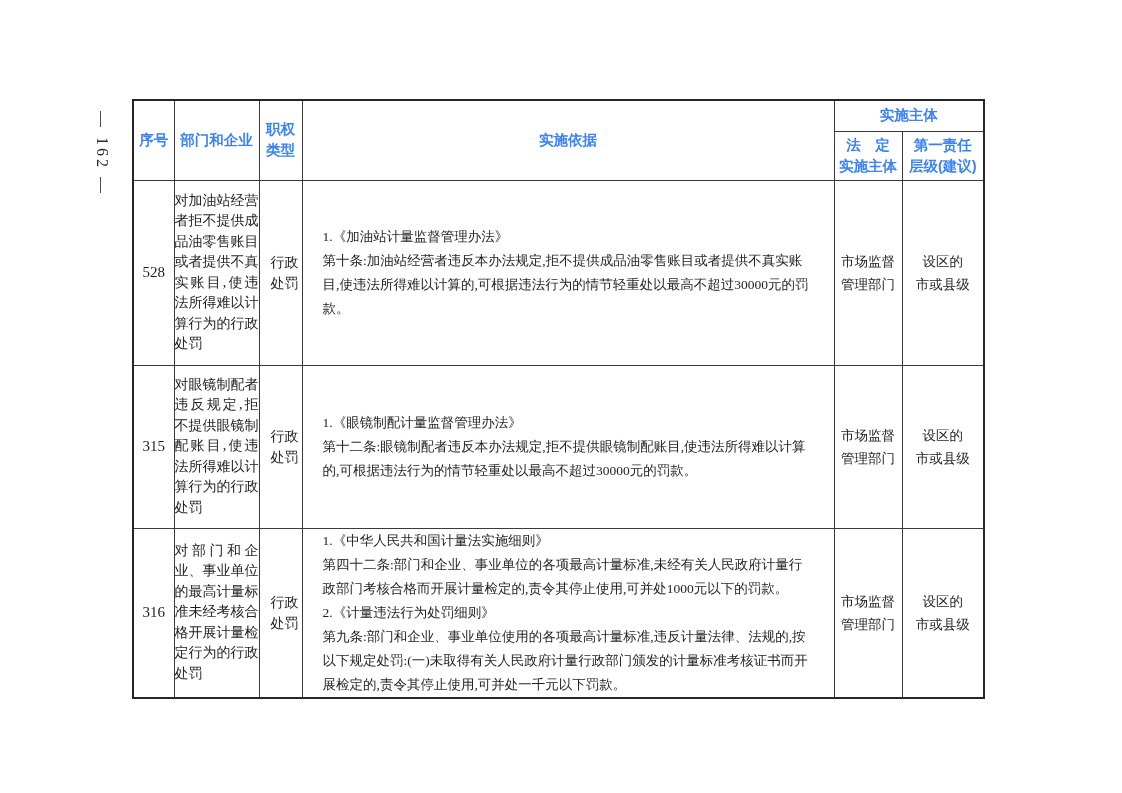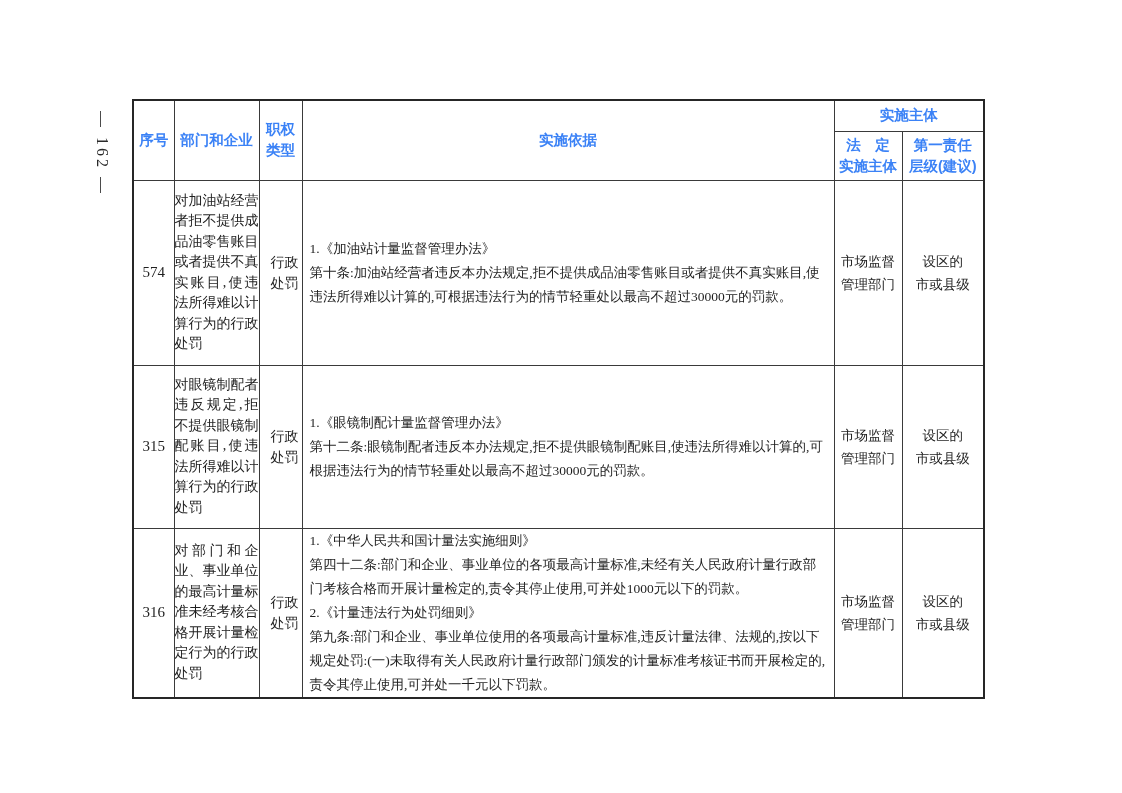--- a/index.html
+++ b/index.html
@@ -77,21 +77,21 @@
   }
 
   td.cell-type {
     text-align: center;
     font-size: 14px;
     line-height: 21px;
     padding-left: 8px;
   }
 
   td.cell-basis {
-    padding: 0 7px;
+    padding: 0 20px;
     font-size: 13.5px;
     line-height: 24px;
     text-align: left;
   }
 
   td.cell-subject,
   td.cell-level {
     text-align: center;
     font-size: 13.5px;
     line-height: 23px;
@@ -125,21 +125,21 @@
       </tr>
       <tr class="head-sub">
         <th class="preline">法　定
 实施主体</th>
         <th class="preline">第一责任
 层级(建议)</th>
       </tr>
     </thead>
     <tbody>
       <tr class="row-314">
-        <td class="cell-seq">574</td>
+        <td class="cell-seq">528</td>
         <td class="cell-name">对加油站经营者拒不提供成品油零售账目或者提供不真实账目,使违法所得难以计算行为的行政处罚</td>
         <td class="cell-type preline">行政
 处罚</td>
         <td class="cell-basis preline">1.《加油站计量监督管理办法》
 第十条:加油站经营者违反本办法规定,拒不提供成品油零售账目或者提供不真实账目,使违法所得难以计算的,可根据违法行为的情节轻重处以最高不超过30000元的罚款。</td>
         <td class="cell-subject preline">市场监督
 管理部门</td>
         <td class="cell-level preline">设区的
 市或县级</td>
       </tr>

